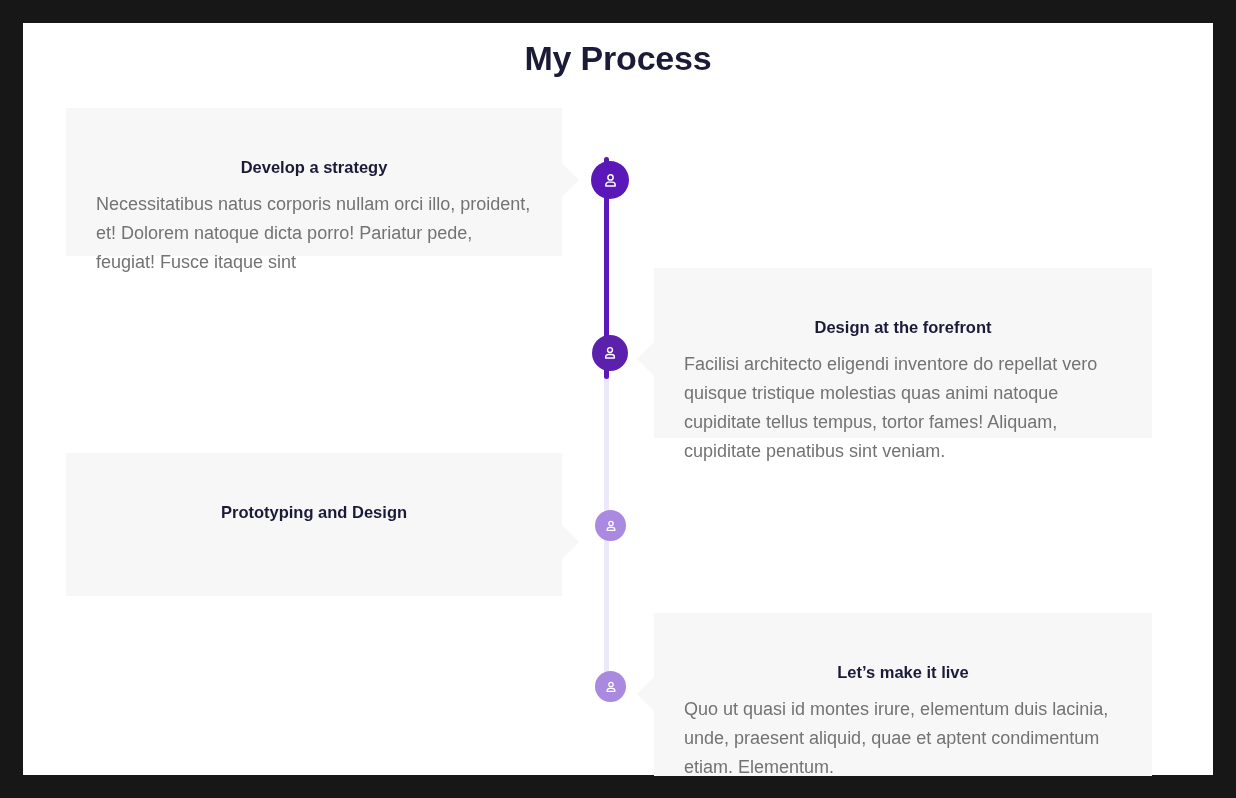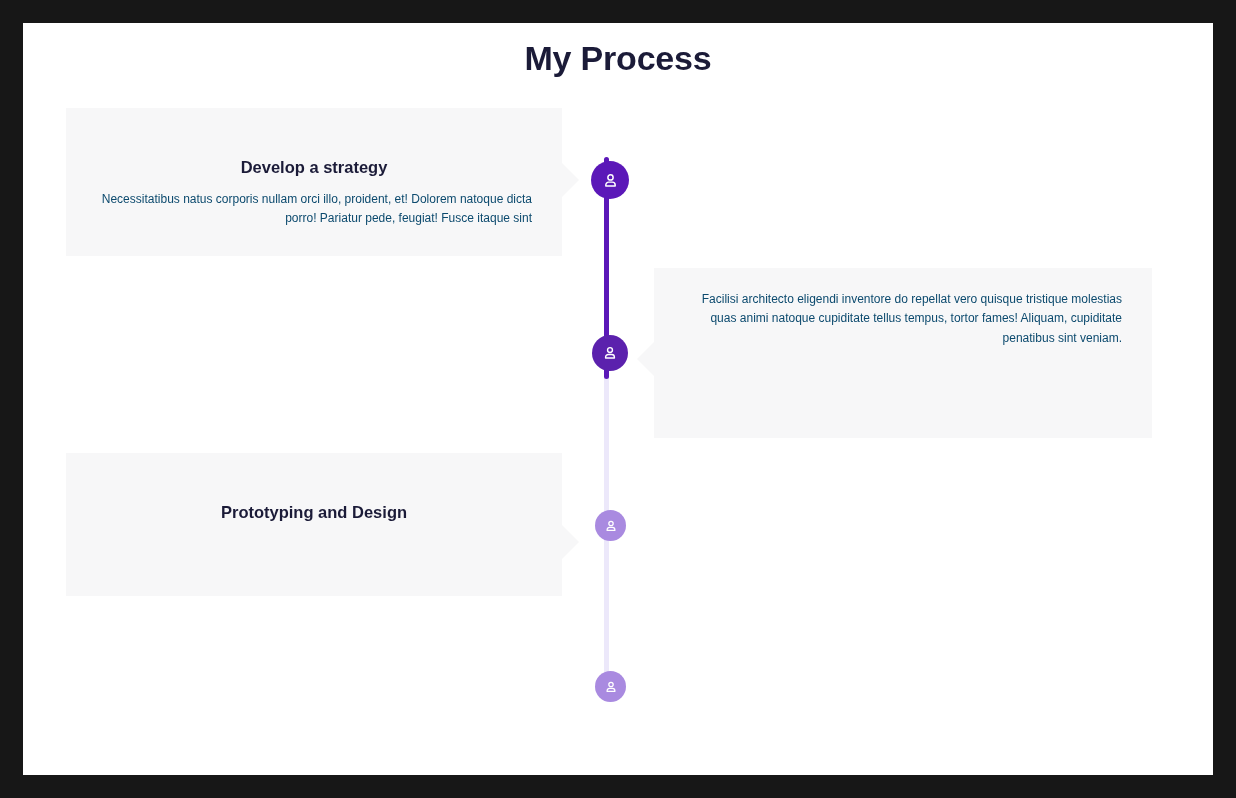--- a/index.html
+++ b/index.html
@@ -104,24 +104,24 @@
   .card-title {
     font-size: 16.5px;
     font-weight: 700;
     color: #1b1b38;
     text-align: center;
     margin-bottom: 13px;
     margin-top: 28px;
   }
 
   .card-body {
-    font-size: 12px;
+    font-size: 18px;
     line-height: 1.62;
-    color: #0c4a6e;
-    text-align: right;
+    color: #737373;
+    text-align: left;
   }
 
   
   .card::after {
     content: "";
     position: absolute;
     width: 0; height: 0;
     border-top: 17px solid transparent;
     border-bottom: 17px solid transparent;
   }
@@ -163,20 +163,21 @@
   <div class="marker marker-1">
     <span>
       <svg width="17" height="17" viewBox="0 0 24 24" fill="none" stroke="#ffffff" stroke-width="2.1" stroke-linecap="round" stroke-linejoin="round">
         <circle cx="12" cy="7.6" r="3.7"></circle>
         <path d="M5.4 19.6v-1.3a4 4 0 0 1 4-4h5.2a4 4 0 0 1 4 4v1.3z"></path>
       </svg>
     </span>
   </div>
 
   <div class="card side-right card-2">
+    <div class="card-title">Design at the forefront</div>
     <div class="card-body">Facilisi architecto eligendi inventore do repellat vero quisque tristique molestias quas animi natoque cupiditate tellus tempus, tortor fames! Aliquam, cupiditate penatibus sint veniam.</div>
   </div>
   <div class="marker marker-2">
     <span>
       <svg width="16" height="16" viewBox="0 0 24 24" fill="none" stroke="#ffffff" stroke-width="2.1" stroke-linecap="round" stroke-linejoin="round">
         <circle cx="12" cy="7.6" r="3.7"></circle>
         <path d="M5.4 19.6v-1.3a4 4 0 0 1 4-4h5.2a4 4 0 0 1 4 4v1.3z"></path>
       </svg>
     </span>
   </div>
@@ -186,20 +187,24 @@
   </div>
   <div class="marker marker-3">
     <span>
       <svg width="14" height="14" viewBox="0 0 24 24" fill="none" stroke="#ffffff" stroke-width="2.2" stroke-linecap="round" stroke-linejoin="round">
         <circle cx="12" cy="7.6" r="3.7"></circle>
         <path d="M5.4 19.6v-1.3a4 4 0 0 1 4-4h5.2a4 4 0 0 1 4 4v1.3z"></path>
       </svg>
     </span>
   </div>
 
+  <div class="card side-right card-4">
+    <div class="card-title">Let’s make it live</div>
+    <div class="card-body">Quo ut quasi id montes irure, elementum duis lacinia, unde, praesent aliquid, quae et aptent condimentum etiam. Elementum.</div>
+  </div>
   <div class="marker marker-4">
     <span>
       <svg width="14" height="14" viewBox="0 0 24 24" fill="none" stroke="#ffffff" stroke-width="2.2" stroke-linecap="round" stroke-linejoin="round">
         <circle cx="12" cy="7.6" r="3.7"></circle>
         <path d="M5.4 19.6v-1.3a4 4 0 0 1 4-4h5.2a4 4 0 0 1 4 4v1.3z"></path>
       </svg>
     </span>
   </div>
 
 </div>

